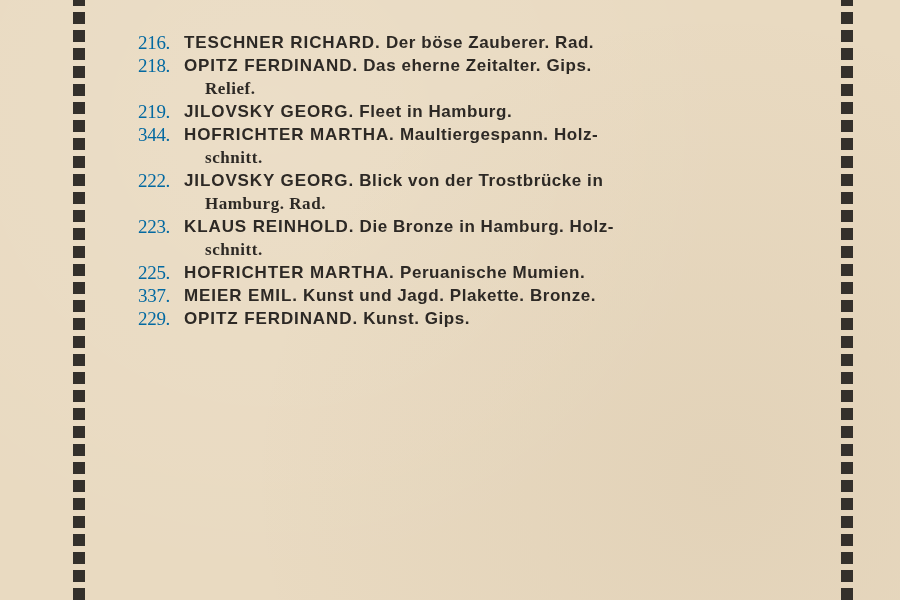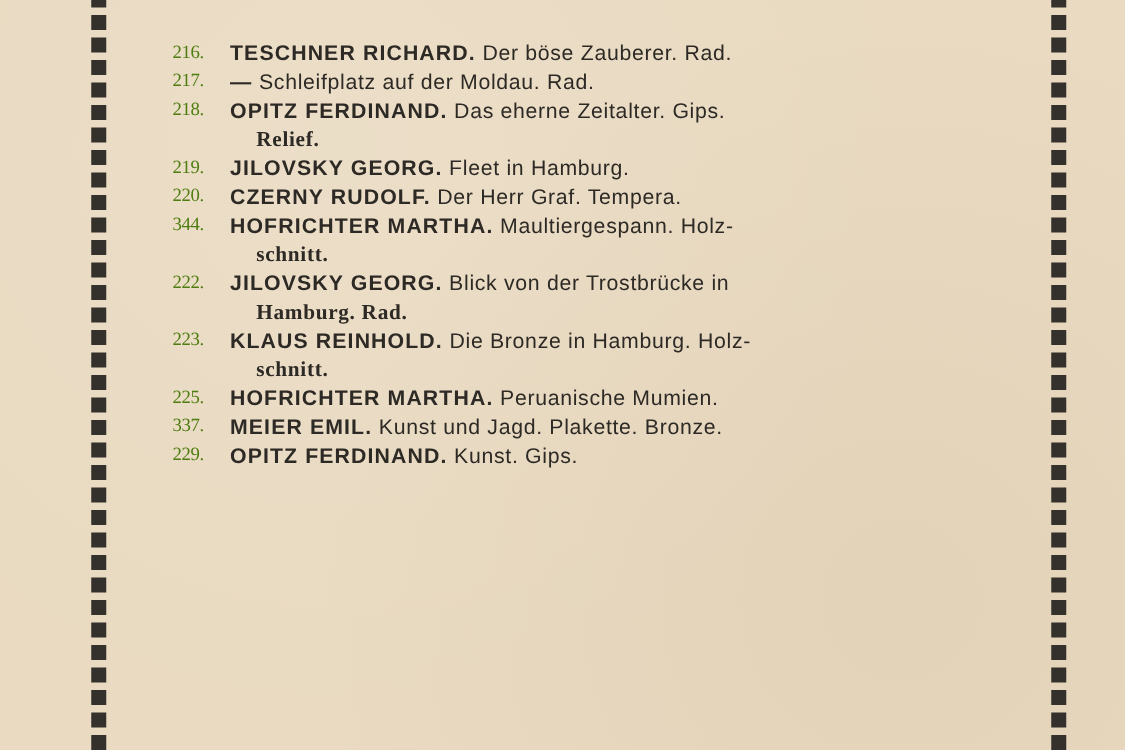--- a/index.html
+++ b/index.html
@@ -47,38 +47,38 @@
       width: 660px;
     }
     .entry {
       display: flex;
       align-items: flex-start;
       line-height: 23px;
       font-size: 17px;
     }
     .num {
       font-family: "Liberation Serif", serif;
-      font-size: 15px;
+      font-size: 19px;
       width: 46px;
       flex: 0 0 46px;
-      color: #4d7c0f;
+      color: #0369a1;
       letter-spacing: -0.3px;
     }
     .text {
       flex: 1;
       font-weight: bold;
       letter-spacing: 0.55px;
       color: #2d2925;
     }
     .text .artist {
       font-weight: bold;
       letter-spacing: 0.9px;
     }
     .text .title {
-      font-weight: normal;
+      font-weight: bold;
       text-align: right;
     }
     .cont {
       display: block;
       padding-left: 21px;
       font-family: Liberation Serif, serif;
     }
   </style>
 </head>
 <body>
@@ -157,36 +157,28 @@
     <div class="sq"></div>
     <div class="sq"></div>
   </div>
 
 <div class="catalog">
   <div class="entry">
     <span class="num">216.</span>
     <span class="text"><span class="artist">TESCHNER RICHARD.</span> <span class="title">Der böse Zauberer. Rad.</span></span>
   </div>
   <div class="entry">
-    <span class="num">217.</span>
-    <span class="text"><span class="artist">—</span> <span class="title">Schleifplatz auf der Moldau. Rad.</span></span>
-  </div>
-  <div class="entry">
     <span class="num">218.</span>
     <span class="text"><span class="artist">OPITZ FERDINAND.</span> <span class="title">Das eherne Zeitalter. Gips.</span><span class="cont">Relief.</span></span>
   </div>
   <div class="entry">
     <span class="num">219.</span>
     <span class="text"><span class="artist">JILOVSKY GEORG.</span> <span class="title">Fleet in Hamburg.</span></span>
   </div>
   <div class="entry">
-    <span class="num">220.</span>
-    <span class="text"><span class="artist">CZERNY RUDOLF.</span> <span class="title">Der Herr Graf. Tempera.</span></span>
-  </div>
-  <div class="entry">
     <span class="num">344.</span>
     <span class="text"><span class="artist">HOFRICHTER MARTHA.</span> <span class="title">Maultiergespann. Holz-</span><span class="cont">schnitt.</span></span>
   </div>
   <div class="entry">
     <span class="num">222.</span>
     <span class="text"><span class="artist">JILOVSKY GEORG.</span> <span class="title">Blick von der Trostbrücke in</span><span class="cont">Hamburg. Rad.</span></span>
   </div>
   <div class="entry">
     <span class="num">223.</span>
     <span class="text"><span class="artist">KLAUS REINHOLD.</span> <span class="title">Die Bronze in Hamburg. Holz-</span><span class="cont">schnitt.</span></span>

